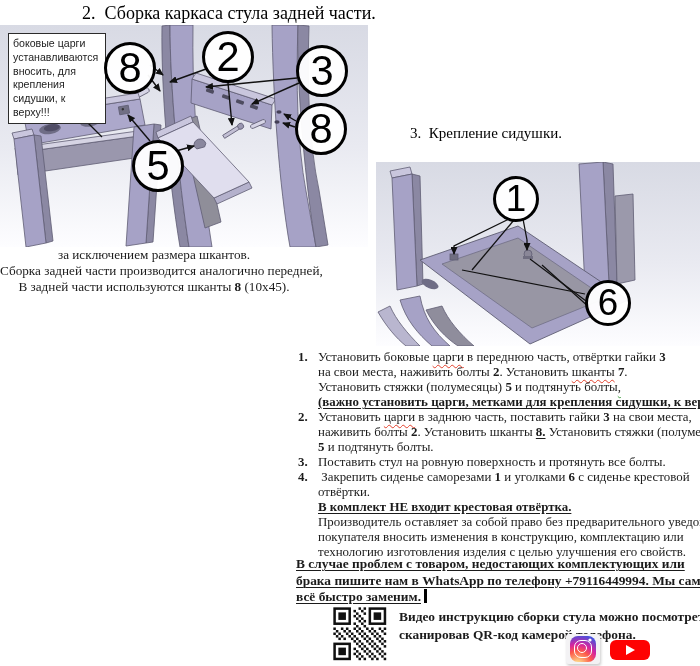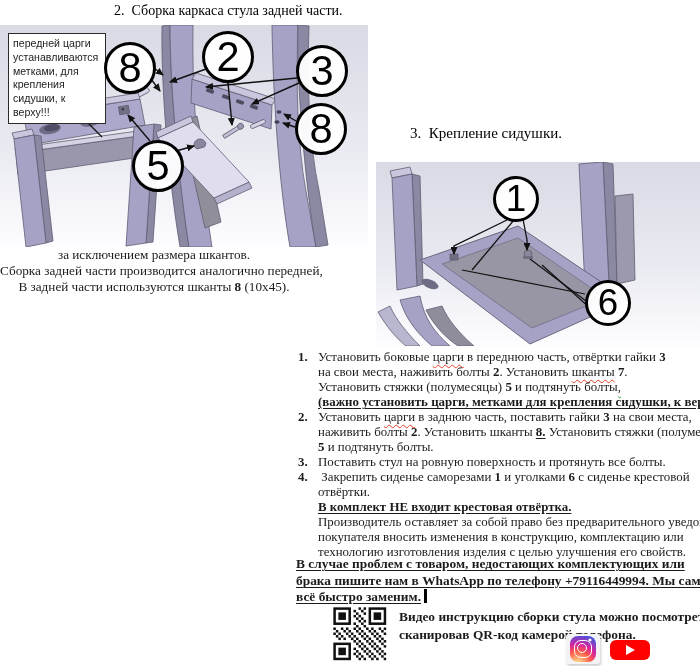--- a/index.html
+++ b/index.html
@@ -1,20 +1,20 @@
 <!DOCTYPE html>
 <html style="--text: #1b1b1b; --figure_bg_top: #d8dae4; --figure_bg_bottom: #fdfdfe; --chair_lavender: #a6a2c6; --chair_lavender_light: #c9c6dd; --chair_shadow: #8b88a3; --squiggle_red: #e2402c; --squiggle_green: #4aa34a; --youtube_red: #fe0202; --ig1: #fdf497; --ig2: #fd5949; --ig3: #d6249f; --ig4: #285AEB;"><head>
 <meta charset="utf-8">
 <style>
   html,body{margin:0;padding:0;background:#fff;}
   #canvas{position:relative;width:700px;height:666px;background:#fff;overflow:hidden;
           font-family:"Liberation Serif",serif;color:#1b1b1b;}
   .abs{position:absolute;}
   .title{white-space:pre;color:#000;}
-  #title2{left:82px;top:3px;font-size:14px;margin-left:32px;}
+  #title2{left:82px;top:3px;font-size:18px;}
   #title3{left:410px;top:125px;font-size:15px;}
   
   #fig-back{left:0;top:25px;width:368px;height:222px;}
   #fig-seat{left:376px;top:162px;width:324px;height:184px;}
   .fig svg{position:absolute;left:0;top:0;}
   .balloon{position:absolute;border:3px solid #000;border-radius:50%;background:rgba(255,255,255,.96);
            display:flex;align-items:center;justify-content:center;line-height:1;
            font-family:"Liberation Sans",sans-serif;color:#000;box-sizing:border-box;}
   #callout{left:8px;top:8px;width:88px;border:1.6px solid #2b2b2b;background:#fff;padding:3px 4px;
            font:10.6px/13.8px "Liberation Sans",sans-serif;color:#222;}
@@ -134,21 +134,21 @@
         <line x1="297" y1="53" x2="206" y2="62" marker-end="url(#ahL)"></line>
         <line x1="299" y1="58" x2="252" y2="79" marker-end="url(#ahL)"></line>
         <line x1="296" y1="96" x2="284" y2="89" marker-end="url(#ahL)"></line>
         <line x1="295" y1="102" x2="283" y2="98" marker-end="url(#ahL)"></line>
         <line x1="150" y1="116" x2="128" y2="90" marker-end="url(#ahL)"></line>
         <line x1="176" y1="126" x2="194" y2="121" marker-end="url(#ahL)"></line>
         <line x1="68" y1="78" x2="102" y2="112" stroke-width="1.2"></line>
       </g>
     </svg>
     <div id="callout" class="abs">
-      <span>передней царги устанавливаются метками, для крепления сидушки, к верху!!!</span>
+      <span>боковые царги устанавливаются вносить, для крепления сидушки, к верху!!!</span>
     </div>
   <div class="balloon" style="width: 52px; height: 52px; left: 104px; top: 17px; font-size: 41.6px;">8</div>
       <div class="balloon" style="width: 52px; height: 52px; left: 202px; top: 6px; font-size: 41.6px;">2</div>
       <div class="balloon" style="width: 52px; height: 52px; left: 296px; top: 20px; font-size: 41.6px;">3</div>
       <div class="balloon" style="width: 52px; height: 52px; left: 295px; top: 78px; font-size: 41.6px;">8</div>
       <div class="balloon" style="width: 52px; height: 52px; left: 132px; top: 115px; font-size: 41.6px;">5</div>
     </div>
 
   <div id="fig-caption" class="abs">
       <div class="tline"><span>за исключением размера шкантов.</span></div>

